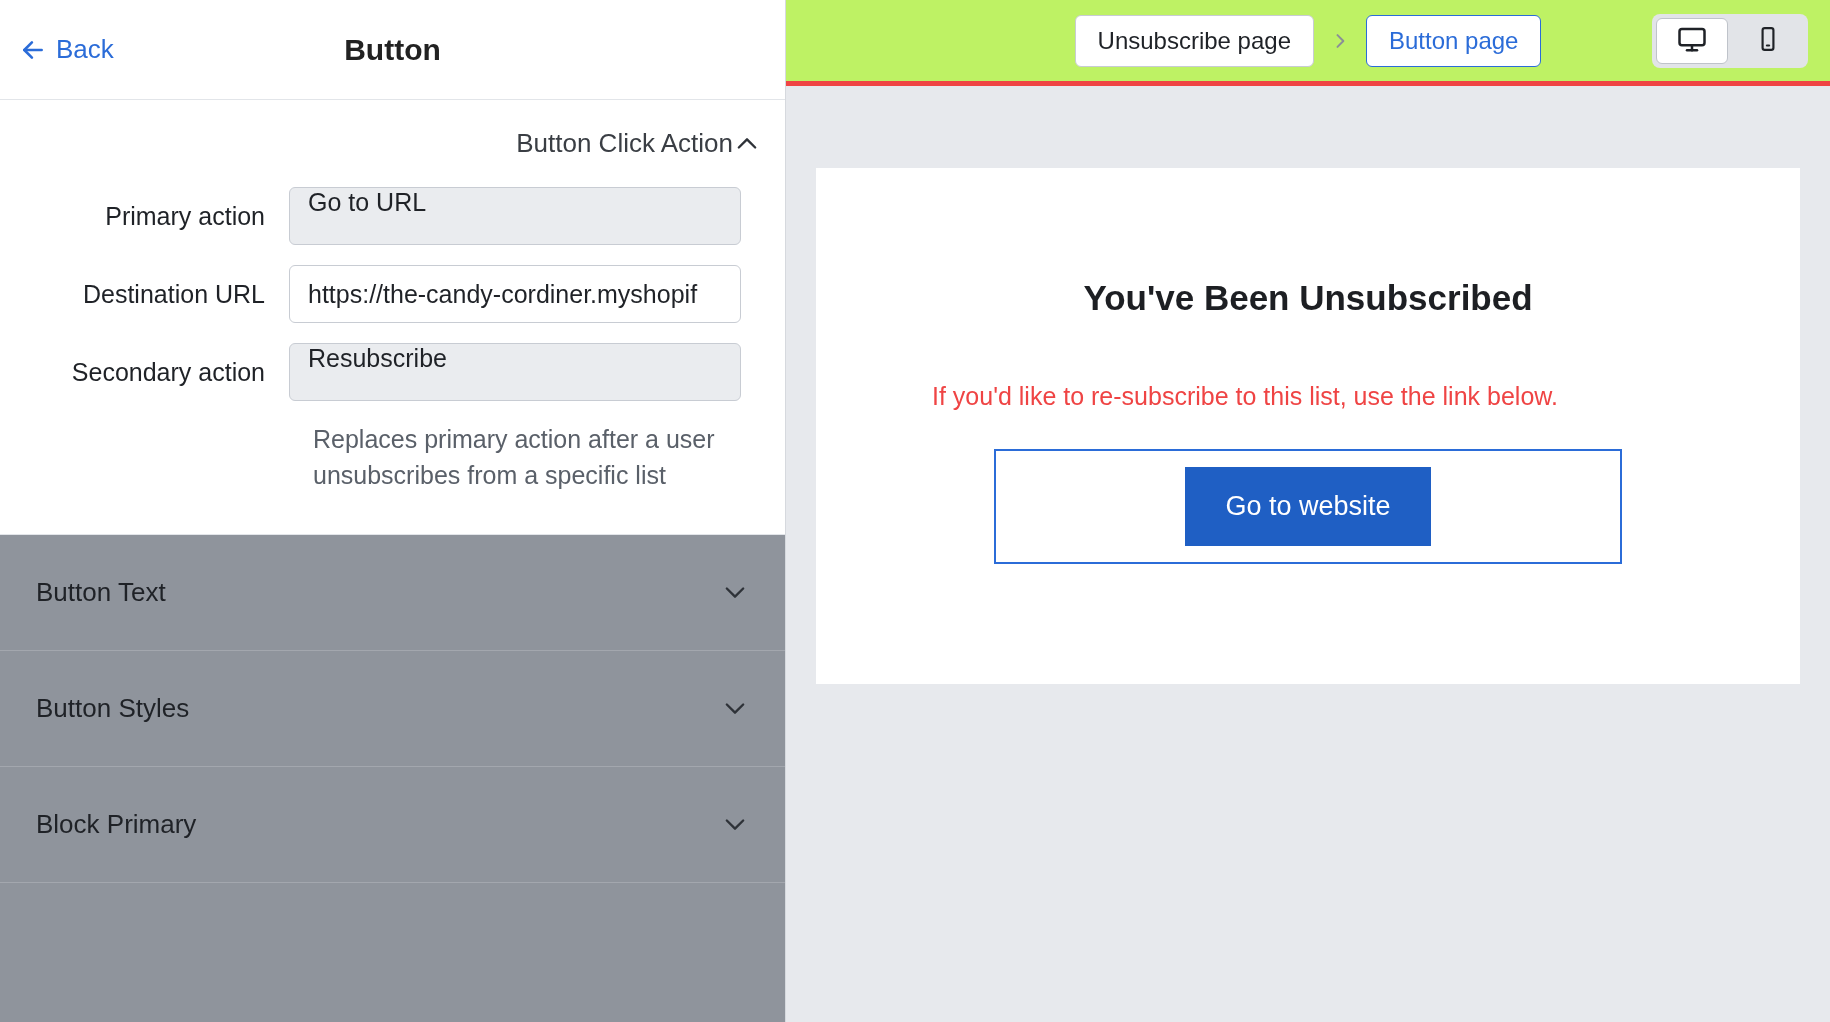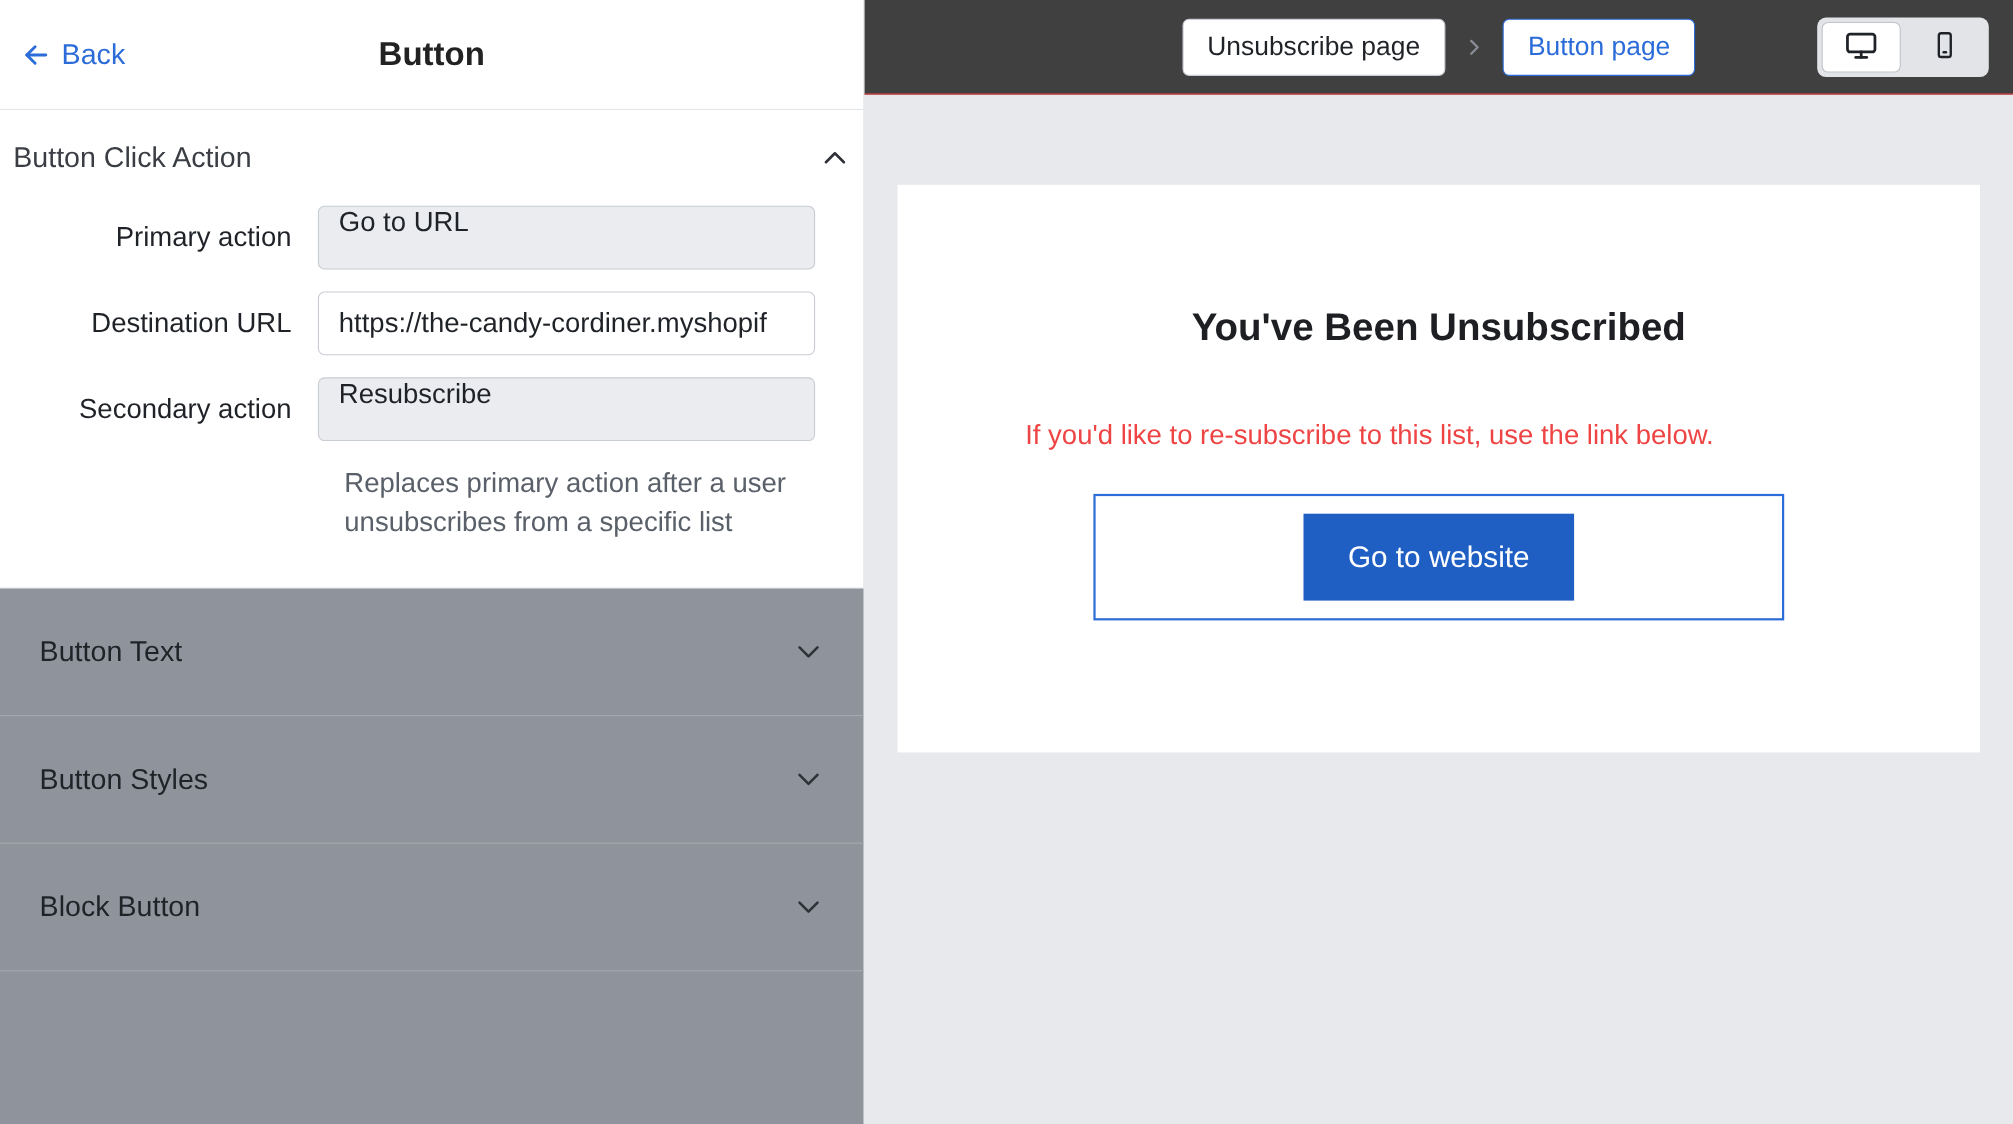--- a/index.html
+++ b/index.html
@@ -43,22 +43,22 @@
       font-size: 30px;
       font-weight: 700;
       color: #222;
     }
     .section {
       border-bottom: 1px solid #e2e5e9;
     }
     .section-header {
       display: flex;
       align-items: center;
-      justify-content: space-between;
-      padding: 28px 12px;
+      justify-content: flex-end;
+      padding: 28px 24px;
       cursor: pointer;
     }
     .section-title {
       font-size: 26px;
       color: #3a3e44;
     }
     .chevron svg { display: block; }
     .section-body {
       padding: 0 24px 40px 24px;
     }
@@ -121,22 +121,22 @@
     }
     
     .right-panel {
       flex: 1;
       background: #e7e9ed;
       display: flex;
       flex-direction: column;
     }
     .preview-header {
       height: 86px;
-      background: #404040;
-      border-bottom: 1px solid #ef4444;
+      background: #bef264;
+      border-bottom: 5px solid #ef4444;
       display: flex;
       align-items: center;
       justify-content: center;
       position: relative;
     }
     .breadcrumb {
       display: flex;
       align-items: center;
       gap: 16px;
     }
@@ -284,21 +284,21 @@
     </div>
     <div class="collapsed-section">
       <span class="section-title">Button Styles</span>
       <span class="chevron">
         <svg width="28" height="28" viewBox="0 0 24 24" fill="none" stroke="#2e3238" stroke-width="2" stroke-linecap="round" stroke-linejoin="round">
             <polyline points="5 9 12 16 19 9"></polyline>
           </svg>
       </span>
     </div>
     <div class="collapsed-section">
-      <span class="section-title">Block Button</span>
+      <span class="section-title">Block Primary</span>
       <span class="chevron">
         <svg width="28" height="28" viewBox="0 0 24 24" fill="none" stroke="#2e3238" stroke-width="2" stroke-linecap="round" stroke-linejoin="round">
             <polyline points="5 9 12 16 19 9"></polyline>
           </svg>
       </span>
     </div>
   </div>
 </div>
 
 <div class="right-panel">

